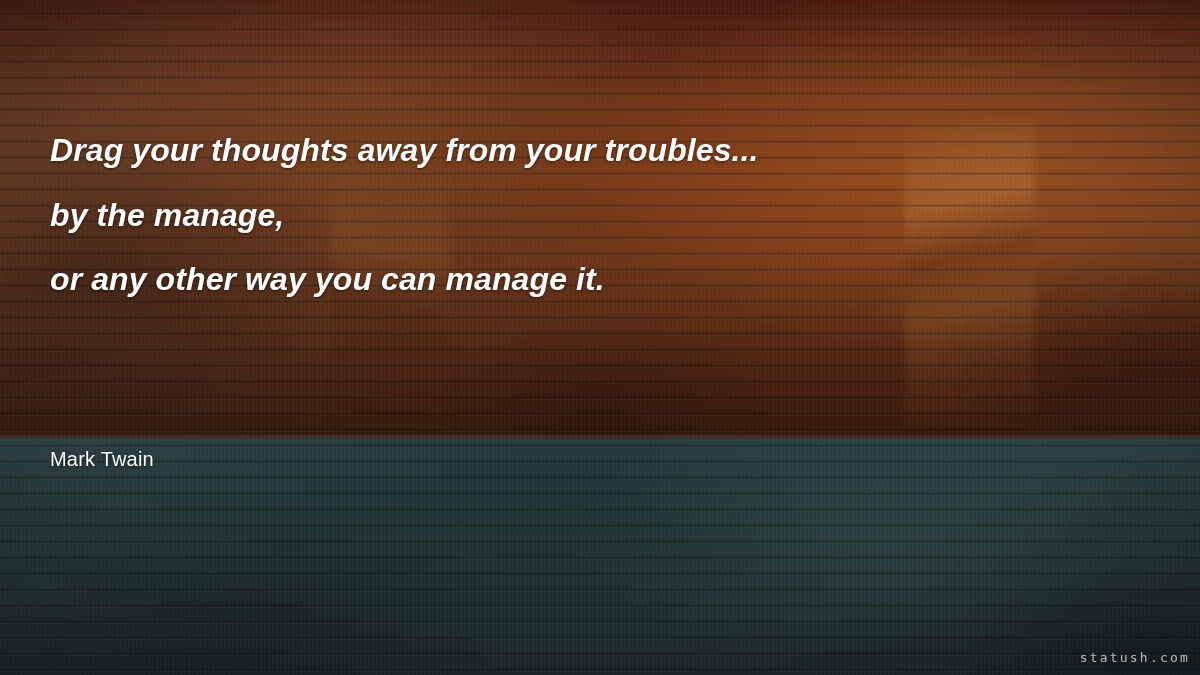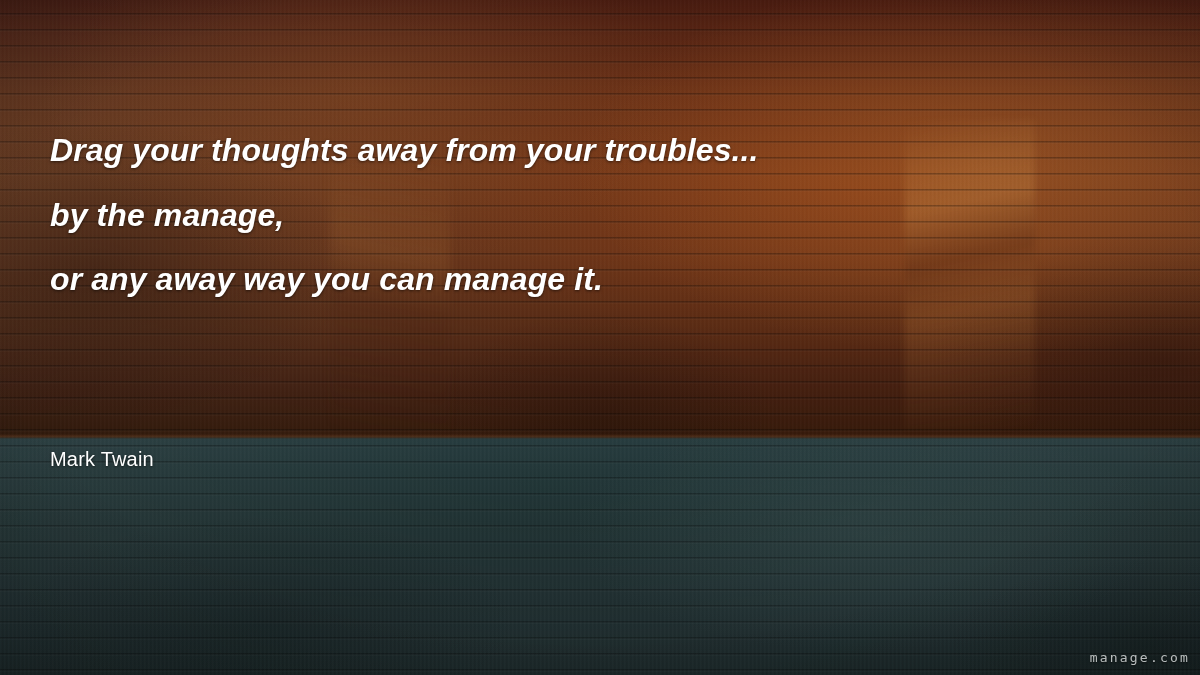--- a/index.html
+++ b/index.html
@@ -265,20 +265,20 @@
   <div class="bg-bottom"></div>
   <div class="bg-bottom-stains"></div>
   <div class="seam"></div>
   <div class="scanlines"></div>
   <div class="grain"></div>
   <div class="vignette"></div>
 
   <div class="quote">
     <div class="quote-line">Drag your thoughts away from your troubles...</div>
     <div class="quote-line">by the manage,</div>
-    <div class="quote-line">or any away way you can manage it.</div>
+    <div class="quote-line">or any other way you can manage it.</div>
   </div>
 
   <div class="author">Mark Twain</div>
 
-  <div class="watermark">manage.com</div>
+  <div class="watermark">statush.com</div>
 
 </div>
 
 </body></html>

